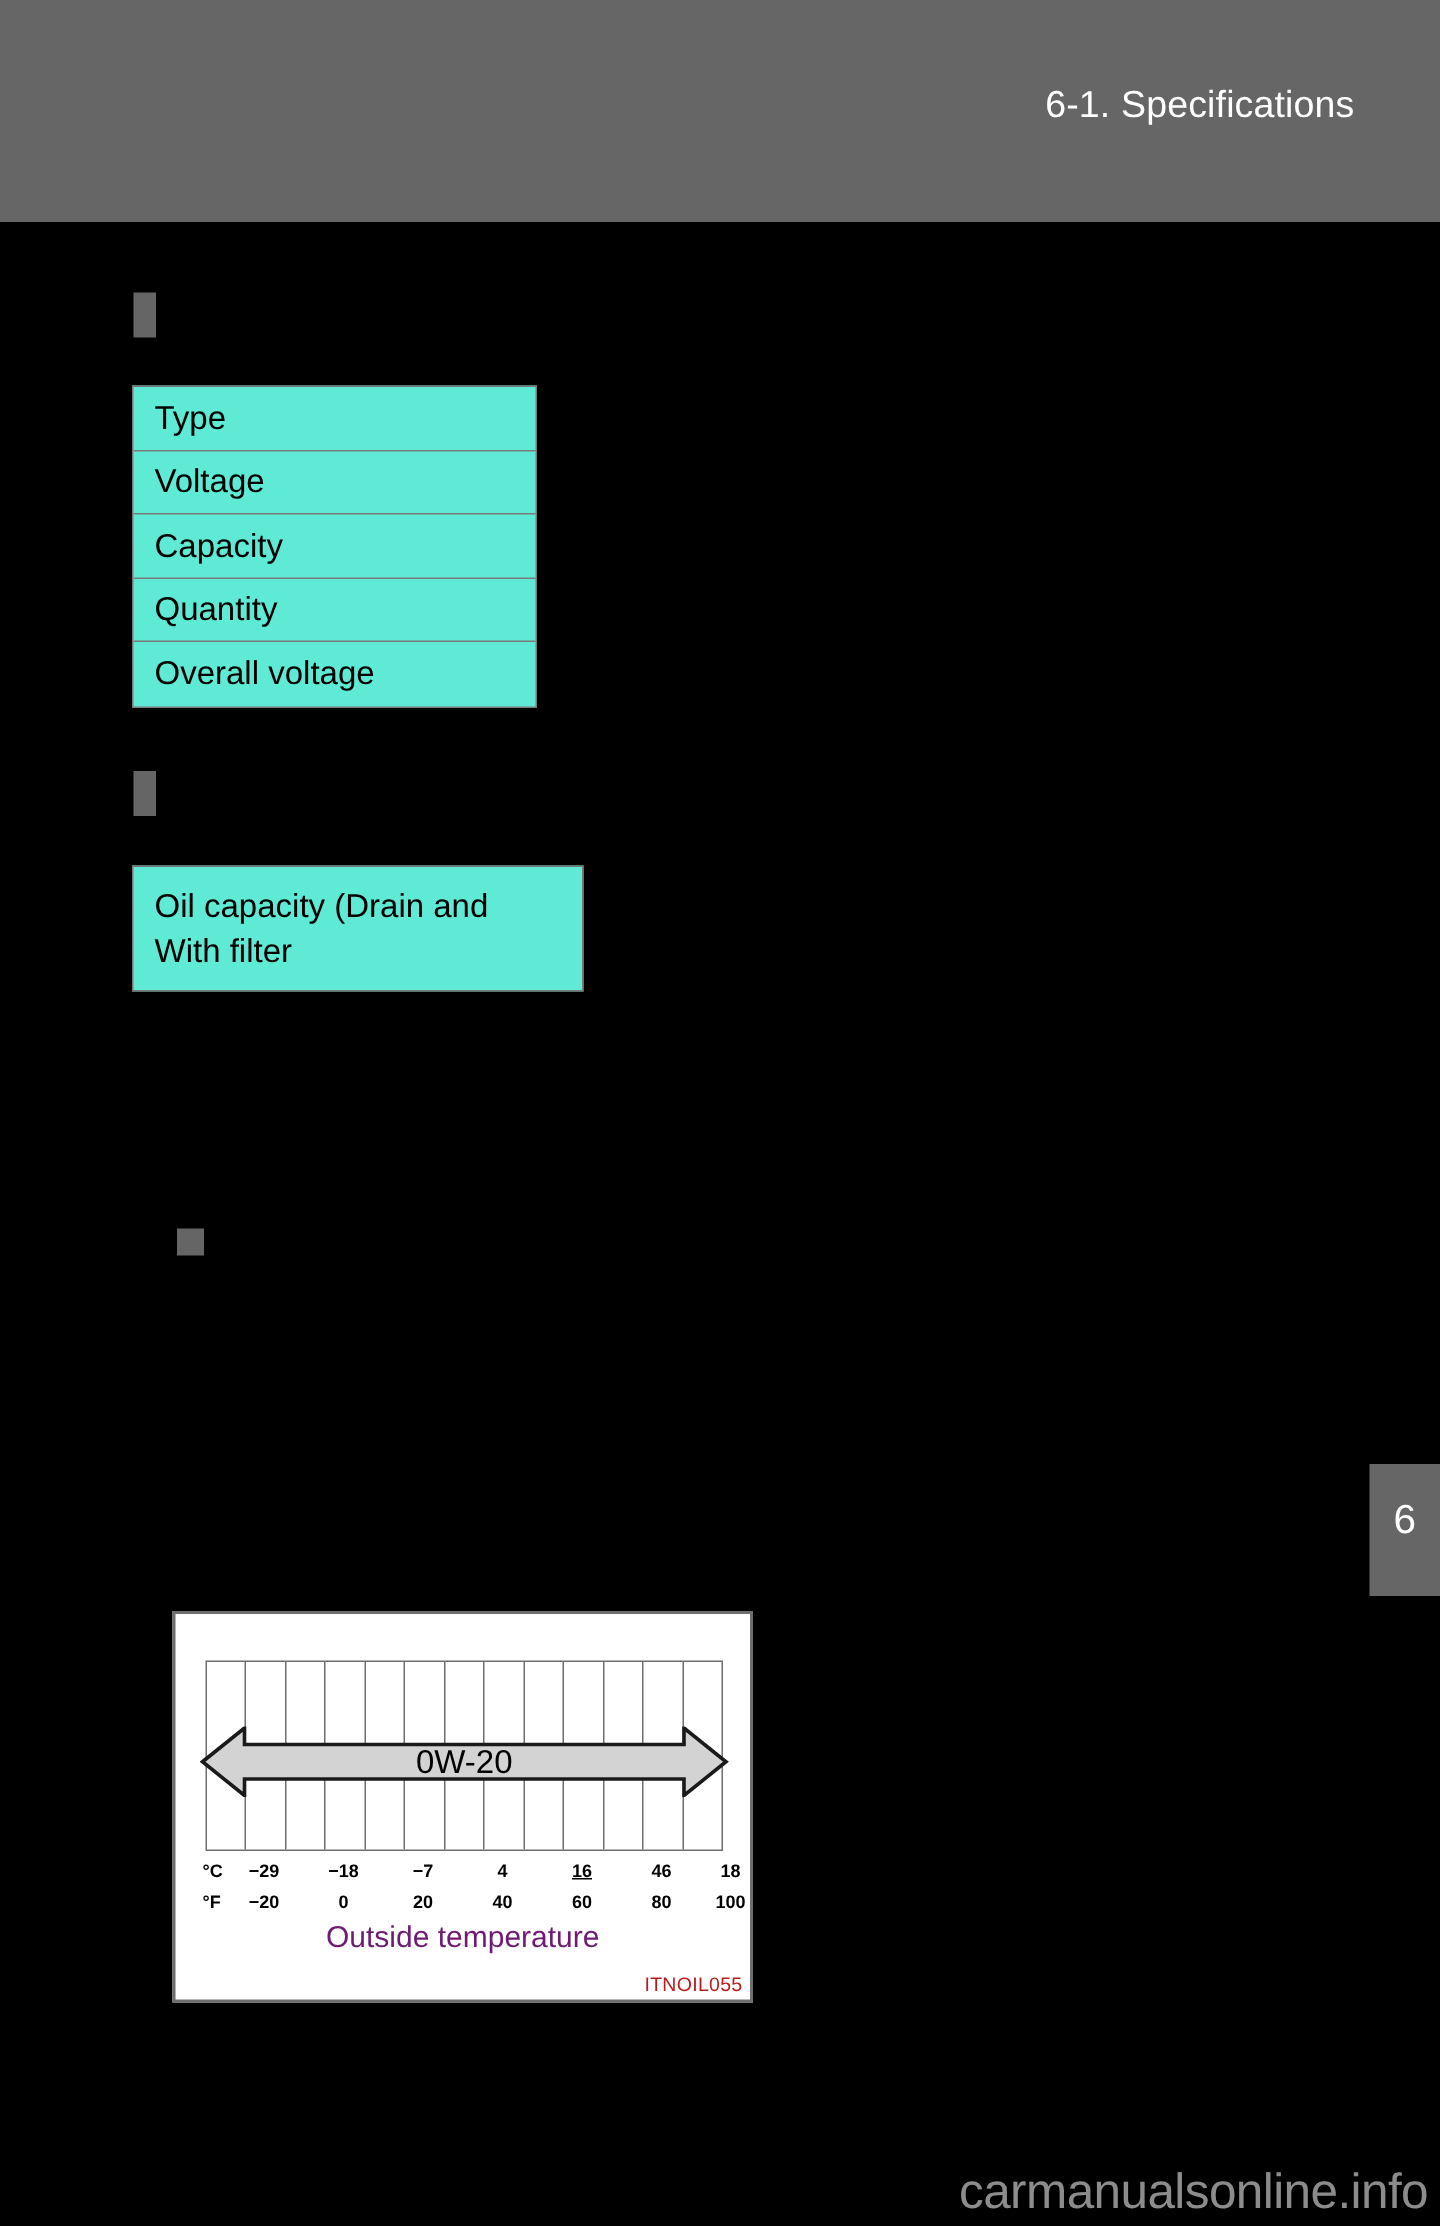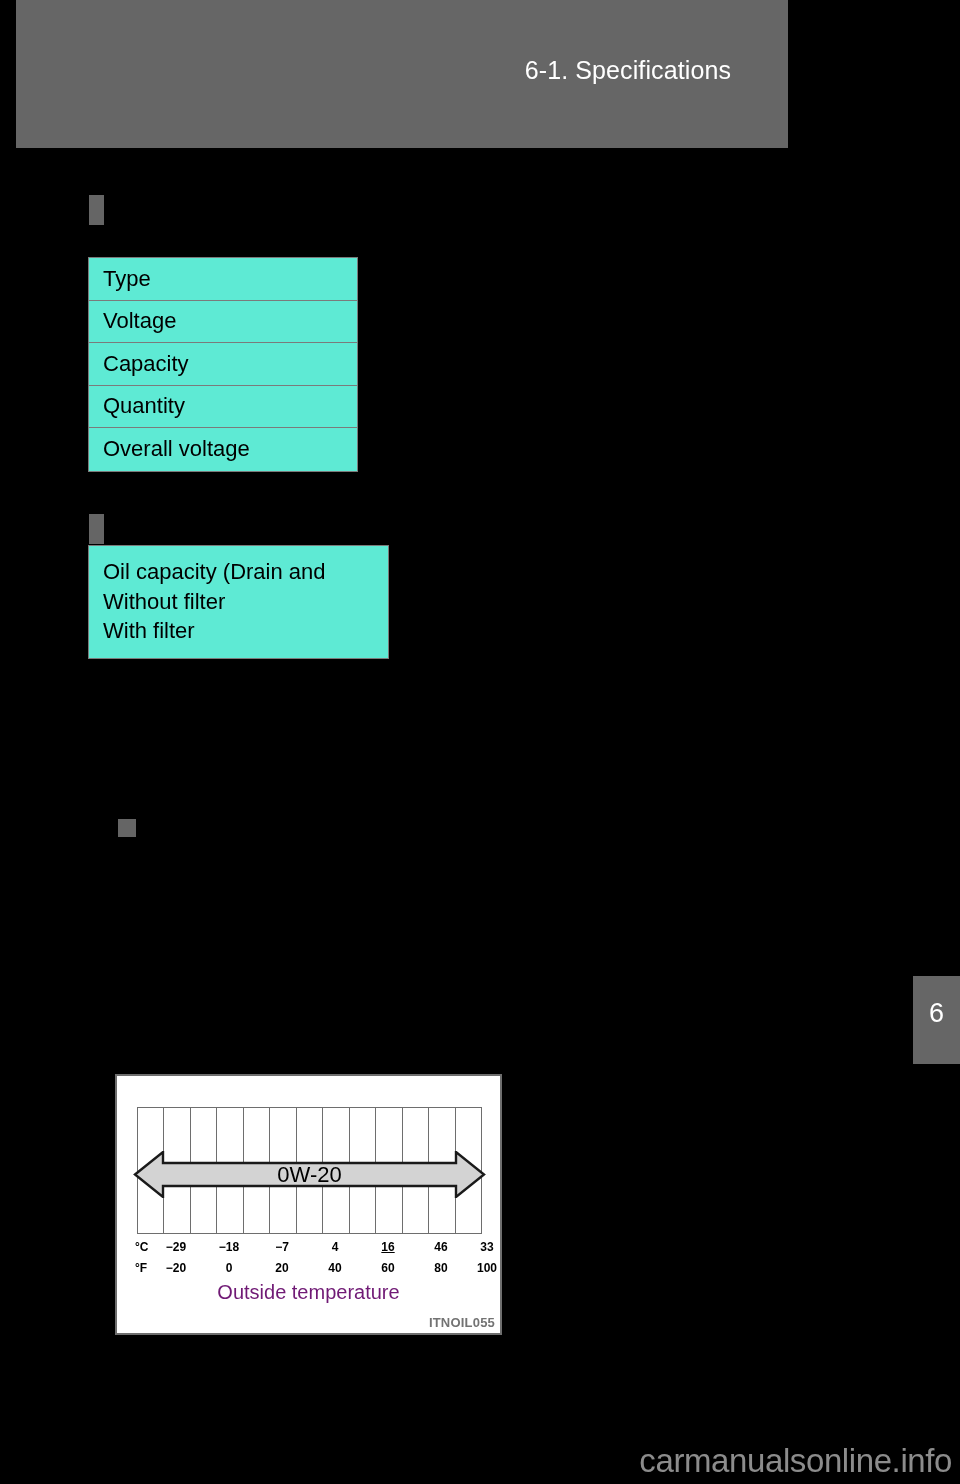--- a/index.html
+++ b/index.html
@@ -6,21 +6,21 @@
   html, body {
     width:960px; height:1484px;
     background:#000000;
     font-family:"Liberation Sans", sans-serif;
     overflow:hidden;
   }
   .page { position:relative; width:960px; height:1484px; background:#000; }
 
   
   .header-bar{
-    position:absolute; left:16px; top:0; width:772px; height:148px;
+    position:absolute; left:0; top:0; width:960px; height:148px;
     background:#666666;
   }
   .header-title{
     position:absolute; right:57px; top:56px;
     color:#ffffff; font-size:25px; letter-spacing:0.1px;
     white-space:nowrap;
   }
 
   
   .chapter-tab{
@@ -52,21 +52,21 @@
     height:42.5px;
     display:flex; align-items:center;
     padding-left:14px;
   }
   .spec-row:last-child{ border-bottom:none; }
   .spec-row-label{
     color:#000000; font-size:22px; line-height:26px;
   }
 
   #battery-table{ left:88px; top:257px; width:270px; }
-  #oil-table{ left:88px; top:545px; width:301px; }
+  #oil-table{ left:88px; top:577px; width:301px; }
 
   .spec-block{
     padding:11px 0 12px 14px;
     color:#000; font-size:22px; line-height:29.5px;
   }
 
   
   .figure{
     position:absolute; left:115px; top:1074px;
     width:387px; height:261px;
@@ -109,21 +109,21 @@
     text-align:center; transform:translateX(-50%);
     white-space:nowrap;
   }
 
   .figure-caption{
     position:absolute; left:0; top:205px; width:100%;
     text-align:center; font-size:20px; color:#701a75;
   }
   .figure-code{
     position:absolute; right:5px; bottom:3px;
-    font-size:13px; color:#737373; font-weight:bold;
+    font-size:13px; color:#b91c1c; font-weight:normal;
     letter-spacing:0.2px;
   }
 
   
   .watermark{
     position:absolute; right:8px; bottom:4px;
     color:#8c8c8c; font-size:33px; letter-spacing:-0.4px;
     white-space:nowrap;
   }
 </style>
@@ -158,21 +158,20 @@
     <div class="spec-row">
       <span class="spec-row-label">Overall voltage</span>
     </div>
   </div>
 
   <div class="bullet-tall" style="left:89px; top:514px;"></div>
 
   <div class="spec-table" id="oil-table">
     <div class="spec-block">
       <div>Oil capacity (Drain and</div>
-      <div>Without filter</div>
       <div>With filter</div>
     </div>
   </div>
 
   <div class="bullet-square" style="left:118px; top:819px;"></div>
 
   <div class="figure">
     <div class="figure-inner">
 
       <div class="grid-box">
@@ -202,21 +201,21 @@
 
       <div class="scale">
         <div class="scale-row">
           <span class="unit-label">°C</span>
           <span class="tick-label" style="left:41px;">−29</span>
           <span class="tick-label" style="left:94px;">−18</span>
           <span class="tick-label" style="left:147px;">−7</span>
           <span class="tick-label" style="left:200px;">4</span>
           <span class="tick-label" style="left:253px;text-decoration:underline;">16</span>
           <span class="tick-label" style="left:306px;">46</span>
-          <span class="tick-label" style="left:352px;">33</span>
+          <span class="tick-label" style="left:352px;">18</span>
         </div>
         <div class="scale-row">
           <span class="unit-label">°F</span>
           <span class="tick-label" style="left:41px;">−20</span>
           <span class="tick-label" style="left:94px;">0</span>
           <span class="tick-label" style="left:147px;">20</span>
           <span class="tick-label" style="left:200px;">40</span>
           <span class="tick-label" style="left:253px;">60</span>
           <span class="tick-label" style="left:306px;">80</span>
           <span class="tick-label" style="left:352px;">100</span>

